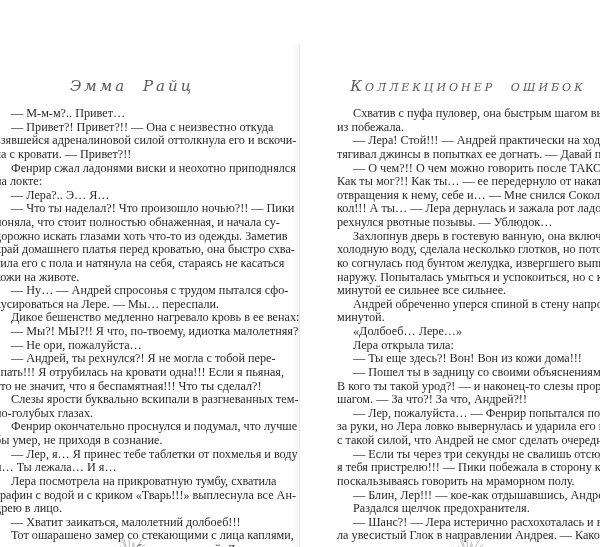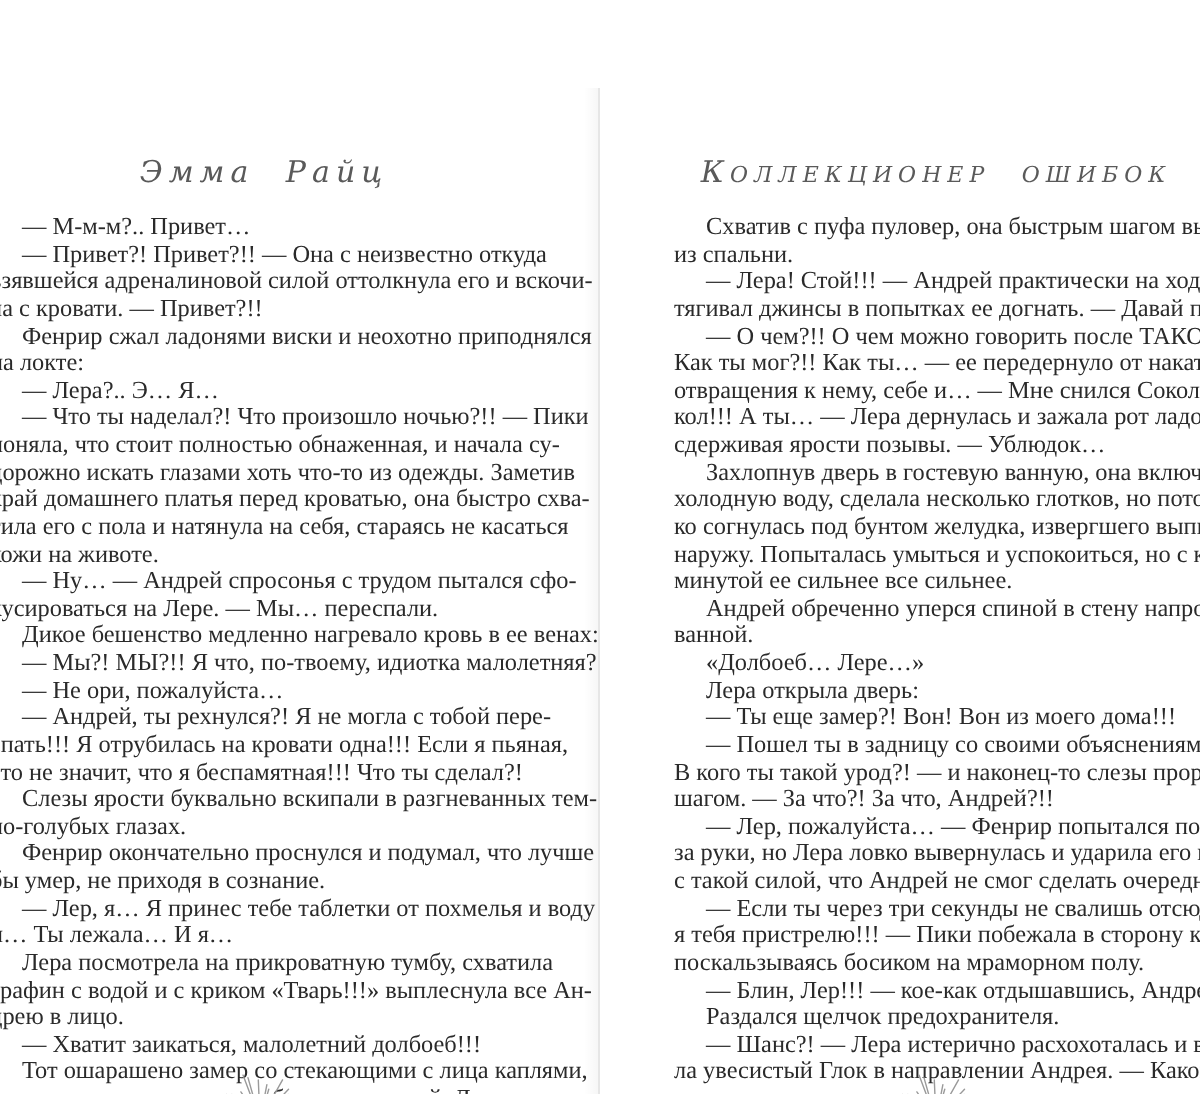--- a/index.html
+++ b/index.html
@@ -127,47 +127,47 @@
     </div>
   </div>
 
   <div class="gutter-shadow"></div>
   <div class="gutter"></div>
 
   <div class="page right">
     <div class="running-head">Коллекционер ошибок</div>
     <div class="text" id="right-text">
         <span class="line indent">Схватив с пуфа пуловер, она быстрым шагом вылетела</span>
-        <span class="line last">из спальни.</span>
+        <span class="line last">из побежала.</span>
         <span class="line indent">— Лера! Стой!!! — Андрей практически на ходу на-</span>
         <span class="line">тягивал джинсы в попытках ее догнать. — Давай погово-</span>
         <span class="line indent">— О чем?!! О чем можно говорить после ТАКОГО?!</span>
         <span class="line">Как ты мог?!! Как ты… — ее передернуло от накатившего</span>
         <span class="line">отвращения к нему, себе и… — Мне снился Сокол. Со-</span>
         <span class="line">кол!!! А ты… — Лера дернулась и зажала рот ладонью,</span>
-        <span class="line last">сдерживая ярости позывы. — Ублюдок…</span>
+        <span class="line last">рехнулся рвотные позывы. — Ублюдок…</span>
         <span class="line indent">Захлопнув дверь в гостевую ванную, она включила</span>
         <span class="line">холодную воду, сделала несколько глотков, но потом рез-</span>
         <span class="line">ко согнулась под бунтом желудка, извергшего выпитое</span>
         <span class="line">наружу. Попыталась умыться и успокоиться, но с каждой</span>
         <span class="line last">минутой ее сильнее все сильнее.</span>
         <span class="line indent">Андрей обреченно уперся спиной в стену напротив</span>
-        <span class="line last">ванной.</span>
+        <span class="line last">минутой.</span>
         <span class="line indent last">«Долбоеб… Лере…»</span>
-        <span class="line indent last">Лера открыла дверь:</span>
-        <span class="line indent last">— Ты еще замер?! Вон! Вон из моего дома!!!</span>
+        <span class="line indent last">Лера открыла тила:</span>
+        <span class="line indent last">— Ты еще здесь?! Вон! Вон из кожи дома!!!</span>
         <span class="line indent">— Пошел ты в задницу со своими объяснениями!</span>
         <span class="line">В кого ты такой урод?! — и наконец-то слезы прорвались</span>
         <span class="line last">шагом. — За что?! За что, Андрей?!!</span>
         <span class="line indent">— Лер, пожалуйста… — Фенрир попытался поймать ее</span>
         <span class="line">за руки, но Лера ловко вывернулась и ударила его в грудь</span>
         <span class="line">с такой силой, что Андрей не смог сделать очередной вдох.</span>
         <span class="line indent">— Если ты через три секунды не свалишь отсюда,</span>
         <span class="line">я тебя пристрелю!!! — Пики побежала в сторону кухни,</span>
-        <span class="line last">поскальзываясь босиком на мраморном полу.</span>
+        <span class="line last">поскальзываясь говорить на мраморном полу.</span>
         <span class="line indent">— Блин, Лер!!! — кое-как отдышавшись, Андрей сно-</span>
         <span class="line indent last">Раздался щелчок предохранителя.</span>
         <span class="line indent">— Шанс?! — Лера истерично расхохоталась и вскину-</span>
         <span class="line">ла увесистый Глок в направлении Андрея. — Какой тебе</span>
       </div>
     <div class="folio">
       <svg width="56" height="52" viewBox="0 0 56 52" class="burst">
           <line x1="37" y1="26" x2="44" y2="26" stroke="#9a9a9a" stroke-width="0.7" stroke-linecap="round"></line>
           <line x1="38.211890405669934" y1="28.44280460589593" x2="50.368902793372236" y2="31.350905327200607" stroke="#9a9a9a" stroke-width="0.7" stroke-linecap="round"></line>
           <line x1="36.02574786243488" y1="30.07275966006122" x2="46.72674501234805" y2="35.50310587347617" stroke="#9a9a9a" stroke-width="0.7" stroke-linecap="round"></line>

